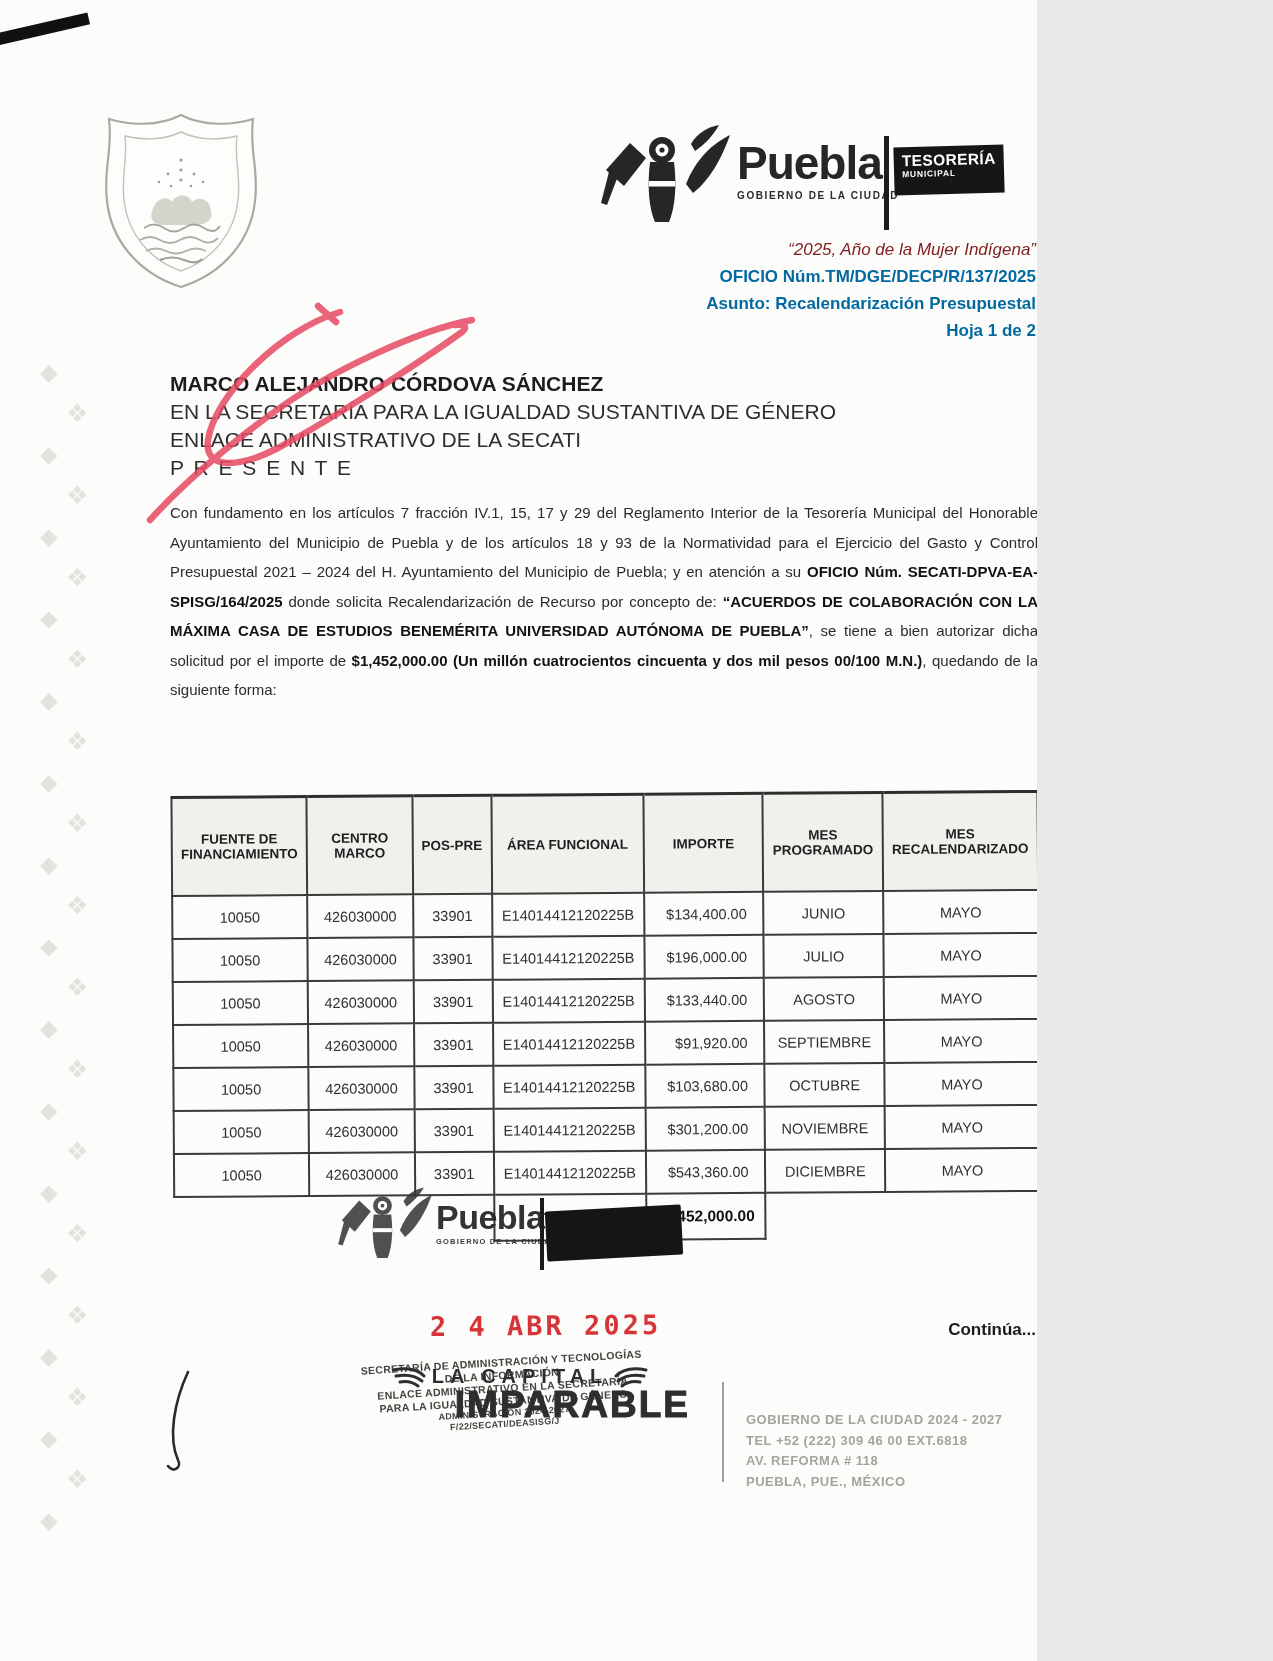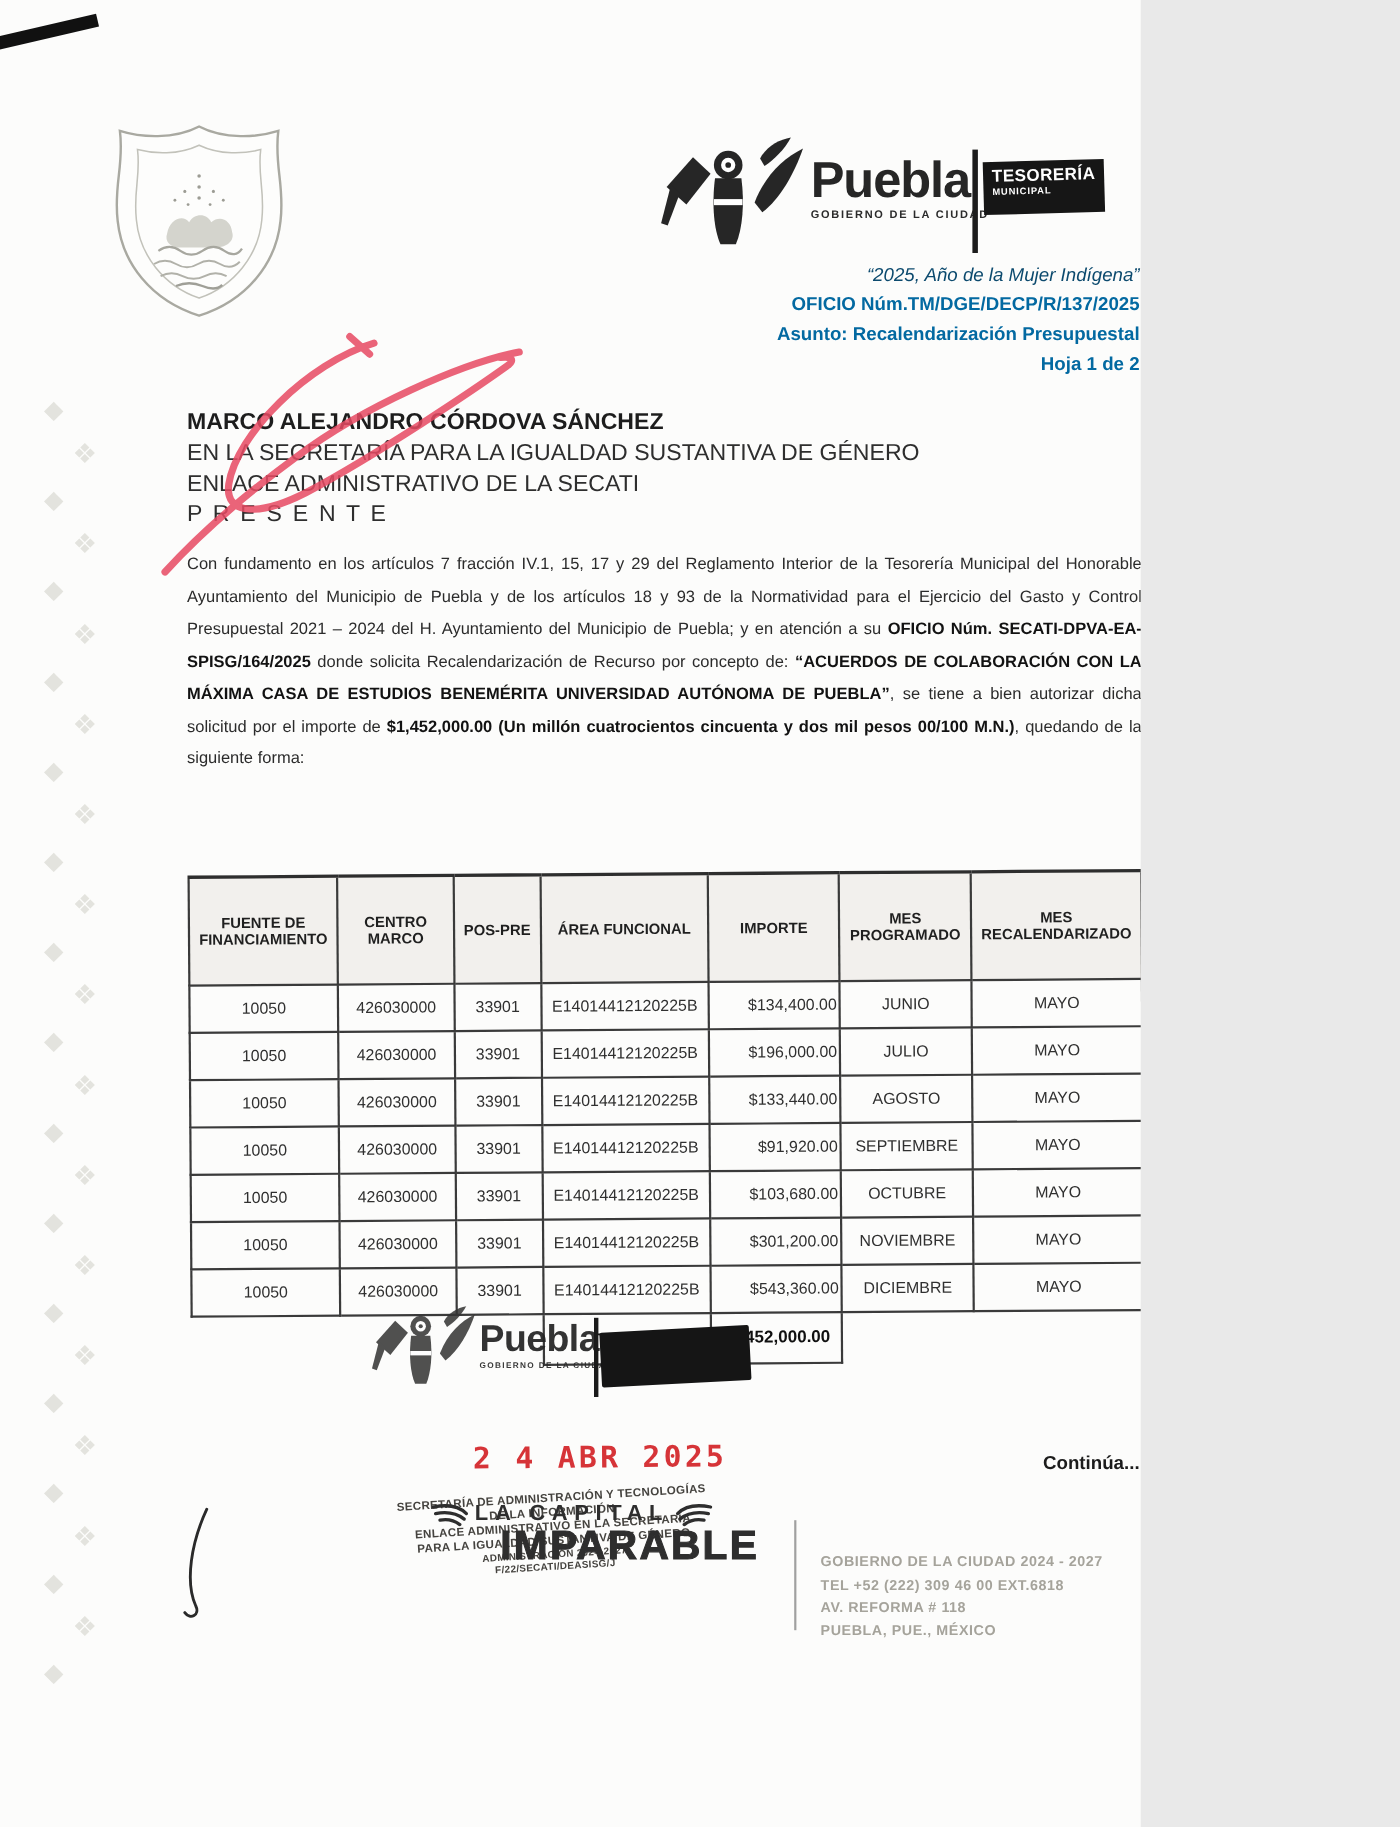--- a/index.html
+++ b/index.html
@@ -20,41 +20,41 @@
   .brand{font-weight:bold;font-size:46px;letter-spacing:-1px;color:#262626;line-height:1;}
   .brand-sub{font-weight:bold;font-size:10px;letter-spacing:1.6px;color:#2b2b2b;margin-top:4px;}
   .logo-bar{position:absolute;left:884px;top:136px;width:5px;height:94px;background:#1c1c1c;}
   .badge{position:absolute;left:894px;top:146px;width:110px;height:48px;background:#161616;
          transform:rotate(-1.6deg);color:#fff;padding:5px 8px 0 8px;box-sizing:border-box;}
   .badge .b1{font-weight:bold;font-size:15.5px;letter-spacing:.4px;line-height:1.1;}
   .badge .b2{font-weight:bold;font-size:8.5px;letter-spacing:.8px;}
 
   
   .refblock{position:absolute;left:540px;top:236px;width:496px;text-align:right;line-height:27px;}
-  .refblock .quote{font-style:italic;font-size:17px;color:#0c4a6e;}
+  .refblock .quote{font-style:italic;font-size:17px;color:#7f1d1d;}
   .refblock .b{font-weight:bold;font-size:17px;color:#0369a1;}
 
   
   .addr{position:absolute;left:170px;top:370px;line-height:28px;font-size:21px;color:#2e2e2e;}
   .addr .name{font-weight:bold;color:#1d1d1d;}
   .addr .presente{letter-spacing:2px;}
 
   
   .bodytext{position:absolute;left:170px;top:498px;width:868px;text-align:justify;
             font-size:15px;line-height:29.5px;color:#2b2b2b;}
   .bodytext b{color:#121212;}
 
   
   .tblwrap{position:absolute;left:172px;top:796px;width:868px;transform:rotate(-0.4deg);transform-origin:left center;}
   table{border-collapse:collapse;width:868px;table-layout:fixed;}
   th{border:2px solid #3a3a3a;border-top:3px solid #2e2e2e;background:#f2f0ed;height:88px;
      font-size:13.5px;font-weight:bold;color:#1f1f1f;padding:4px 6px;vertical-align:middle;}
   td{border:2px solid #3a3a3a;height:37px;font-size:14.5px;color:#303030;text-align:center;
      padding:2px 6px;vertical-align:middle;}
-  td.imp{text-align:right;padding-right:2px;}
+  td.imp{text-align:right;padding-right:16px;}
   tr.total td{border:none;height:40px;}
   tr.total td.total-label{border:2px solid #3a3a3a;font-weight:bold;letter-spacing:1px;color:#1d1d1d;font-size:15px;}
   tr.total td.total-value{border:2px solid #3a3a3a;font-weight:bold;color:#101010;font-size:15.5px;text-align:right;padding-right:10px;}
 
   
   .slogo{position:absolute;left:336px;top:1186px;display:flex;align-items:flex-start;opacity:.93;}
   .slogo .word{margin-left:2px;margin-top:14px;}
   .sbrand{font-weight:bold;font-size:34px;letter-spacing:-.5px;color:#242424;line-height:1;}
   .sbrand-sub{font-weight:bold;font-size:7.5px;letter-spacing:1.2px;color:#2b2b2b;margin-top:3px;}
   .slogo-bar{position:absolute;left:540px;top:1198px;width:4px;height:72px;background:#1a1a1a;}

